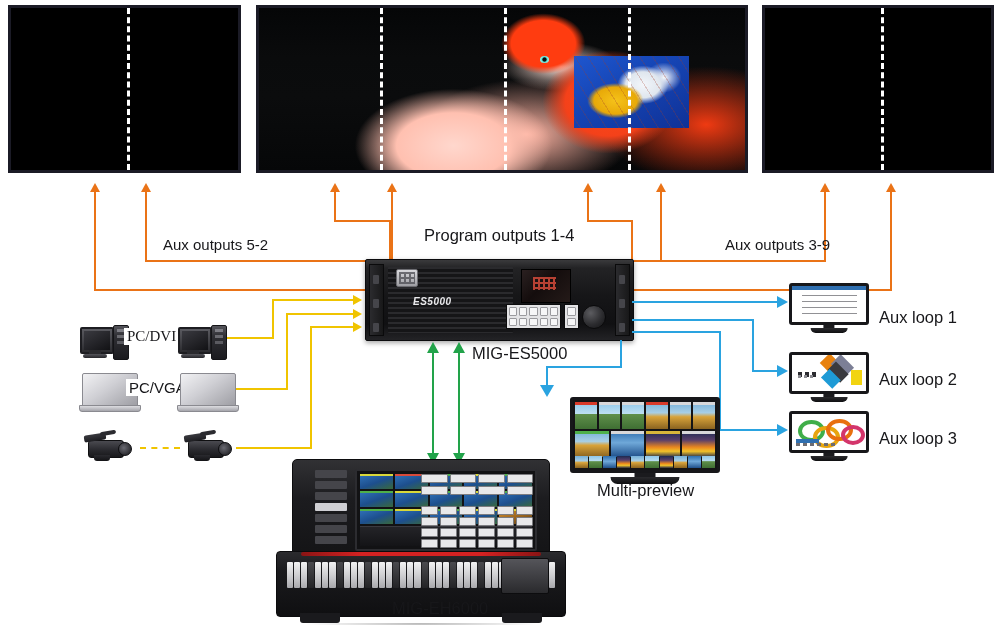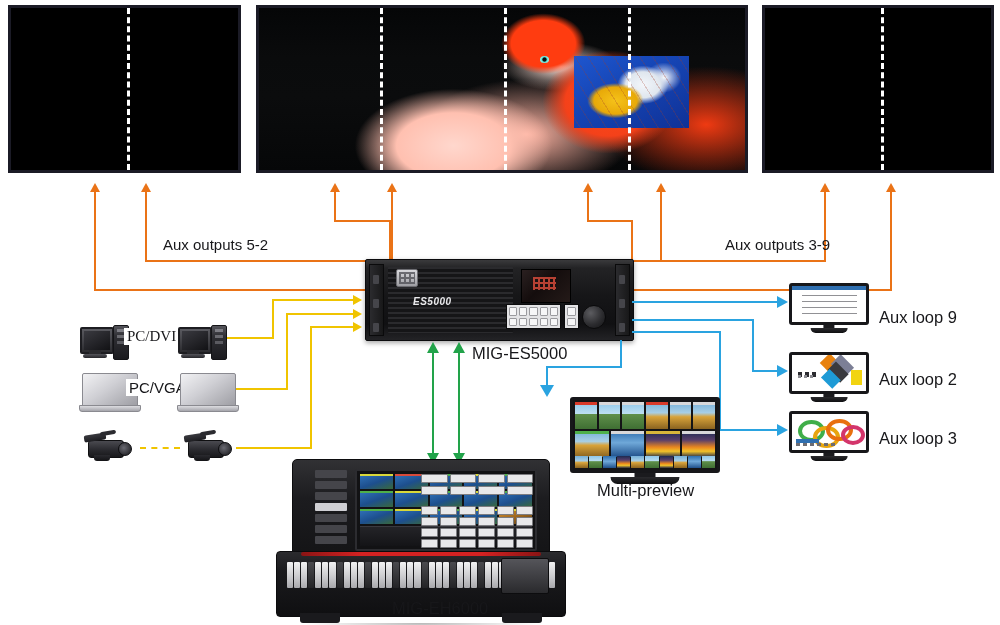--- a/index.html
+++ b/index.html
@@ -505,20 +505,21 @@
   <div class="lbl" style="left:163px; top:236px;">Aux outputs 5-2</div>
 
   <div class="arrow-up-o" style="left:330px; top:183px;"></div>
   <div class="ln-o v" style="left:334px; top:192px; height:30px;"></div>
   <div class="ln-o h" style="left:334px; top:220px; width:57px;"></div>
   <div class="ln-o v" style="left:389px; top:220px; height:42px;"></div>
 
   <div class="arrow-up-o" style="left:387px; top:183px;"></div>
   <div class="ln-o v" style="left:391px; top:192px; height:70px;"></div>
 
+  <div class="lbl lbl-big" style="left:424px; top:226px;">Program outputs 1-4</div>
 
   <div class="arrow-up-o" style="left:583px; top:183px;"></div>
   <div class="ln-o v" style="left:587px; top:192px; height:30px;"></div>
   <div class="ln-o h" style="left:631px; top:220px; width:-0px;"></div>
   <div class="ln-o h" style="left:587px; top:220px; width:46px;"></div>
   <div class="ln-o v" style="left:631px; top:220px; height:42px;"></div>
 
   <div class="arrow-up-o" style="left:656px; top:183px;"></div>
   <div class="ln-o v" style="left:660px; top:192px; height:70px;"></div>
 
@@ -689,21 +690,21 @@
 
   <div class="tv" style="left:789px; top:283px; width:80px; height:48px;">
     <div class="tv-frame" style="height:42px;">
       <div class="scr-doc">
         <div class="lines"></div>
       </div>
     </div>
     <div class="tv-neck" style="top:42px;"></div>
     <div class="tv-stand" style="top:45px; height:5px;"></div>
   </div>
-  <div class="lbl lbl-big" style="left:879px; top:308px;">Aux loop 9</div>
+  <div class="lbl lbl-big" style="left:879px; top:308px;">Aux loop 1</div>
 
   <div class="tv" style="left:789px; top:352px; width:80px; height:48px;">
     <div class="tv-frame" style="height:42px;">
       <div class="scr-diag">
         <div class="sd-a"></div>
         <div class="sd-b"></div>
         <div class="sd-e"></div>
         <div class="sd-c"></div>
         <div class="sd-d"></div>
         <div class="sd-txt"></div>

